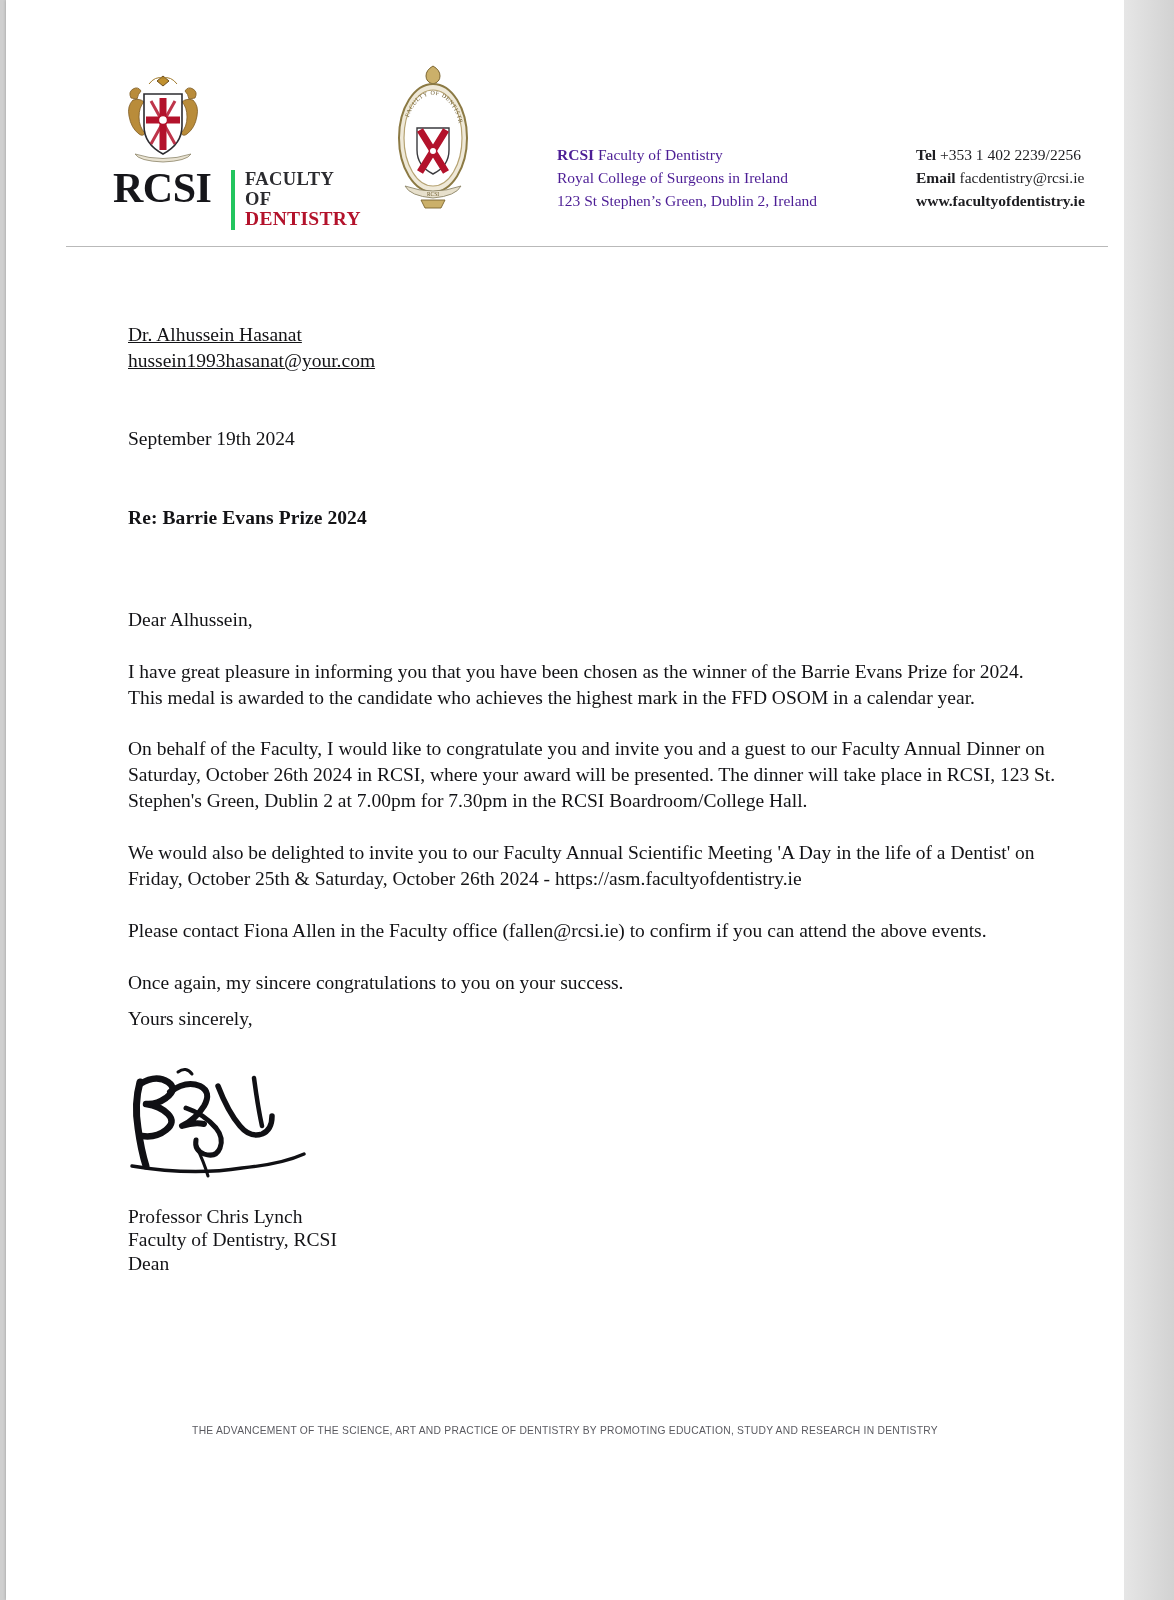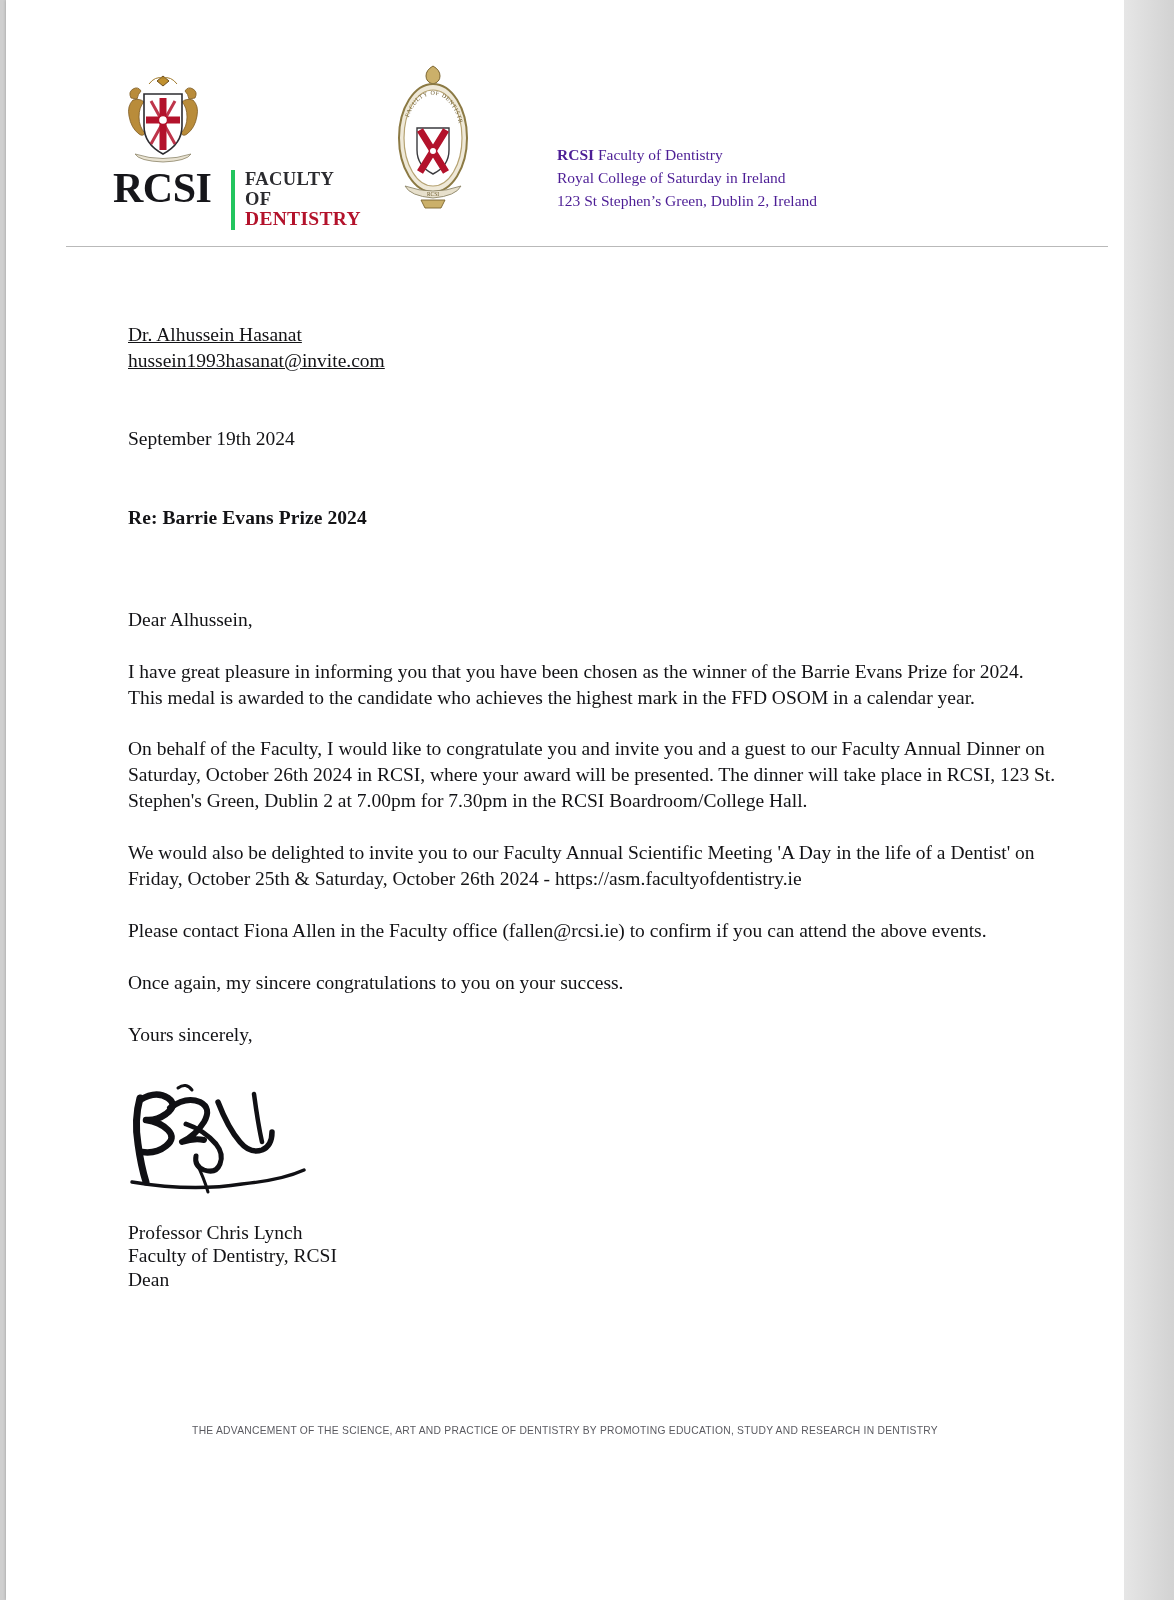--- a/index.html
+++ b/index.html
@@ -126,21 +126,21 @@
   .subject {
     margin: 53px 0 0 0;
     font-weight: bold;
     letter-spacing: 0.1px;
   }
   .salutation { margin: 76px 0 0 0; }
   .para {
     margin: 26px 0 0 0;
     text-align: left;
   }
-  .signoff { margin: 26px 0 0 0; }
+  .signoff { margin: 10px 0 0 0; }
   .signature {
     position: relative;
     margin: 30px 0 0 -2px;
     width: 230px;
     height: 135px;
   }
   .signer {
     margin: 8px 0 0 0;
     line-height: 1.2;
   }
@@ -231,33 +231,38 @@
 
         <path d="M16 124 q28 10 56 0 q-5 10 -28 12 q-23 -2 -28 -12 z" fill="#e7e0cc" stroke="#8c8468" stroke-width="0.9"></path>
         <text x="44" y="134" text-anchor="middle" font-family="Liberation Serif, serif" font-size="5.4" fill="#6b5a2c">RCSI</text>
 
         <path d="M32 138 h24 l-4 8 h-16 z" fill="#cbb06a" stroke="#7c6530" stroke-width="0.9"></path>
       </g>
     </svg>
 
     <div class="addr-block">
       <div><b>RCSI</b><span> Faculty of Dentistry</span></div>
-      <div>Royal College of Saturday in Ireland</div>
+      <div>Royal College of Surgeons in Ireland</div>
       <div>123 St Stephen’s Green, Dublin 2, Ireland</div>
     </div>
 
+    <div class="contact-block">
+      <div><b>Tel</b><span> +353 1 402 2239/2256</span></div>
+      <div><b>Email</b><span> facdentistry@rcsi.ie</span></div>
+      <div><b>www.facultyofdentistry.ie</b></div>
+    </div>
 
     <div class="head-rule"></div>
   </div>
 
   <div class="body-wrap">
 
     <div class="recipient">
       <span class="line">Dr. Alhussein Hasanat</span>
-      <span class="line">hussein1993hasanat@invite.com</span>
+      <span class="line">hussein1993hasanat@your.com</span>
     </div>
 
     <div class="date">September 19th 2024</div>
 
     <div class="subject">Re: Barrie Evans Prize 2024</div>
 
     <div class="salutation">Dear Alhussein,</div>
 
     <p class="para">I have great pleasure in informing you that you have been chosen as the winner of the Barrie Evans Prize for 2024. This medal is awarded to the candidate who achieves the highest mark in the FFD OSOM in a calendar year.</p>
     <p class="para">On behalf of the Faculty, I would like to congratulate you and invite you and a guest to our Faculty Annual Dinner on Saturday, October 26th 2024 in RCSI, where your award will be presented. The dinner will take place in RCSI, 123 St. Stephen's Green, Dublin 2 at 7.00pm for 7.30pm in the RCSI Boardroom/College Hall.</p>

